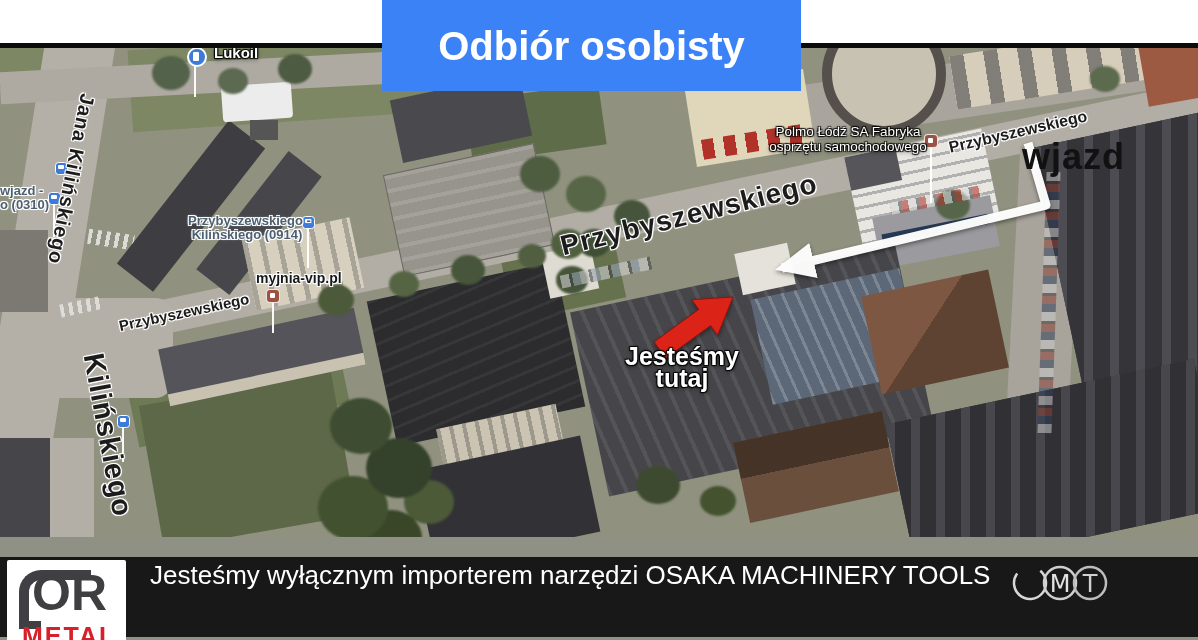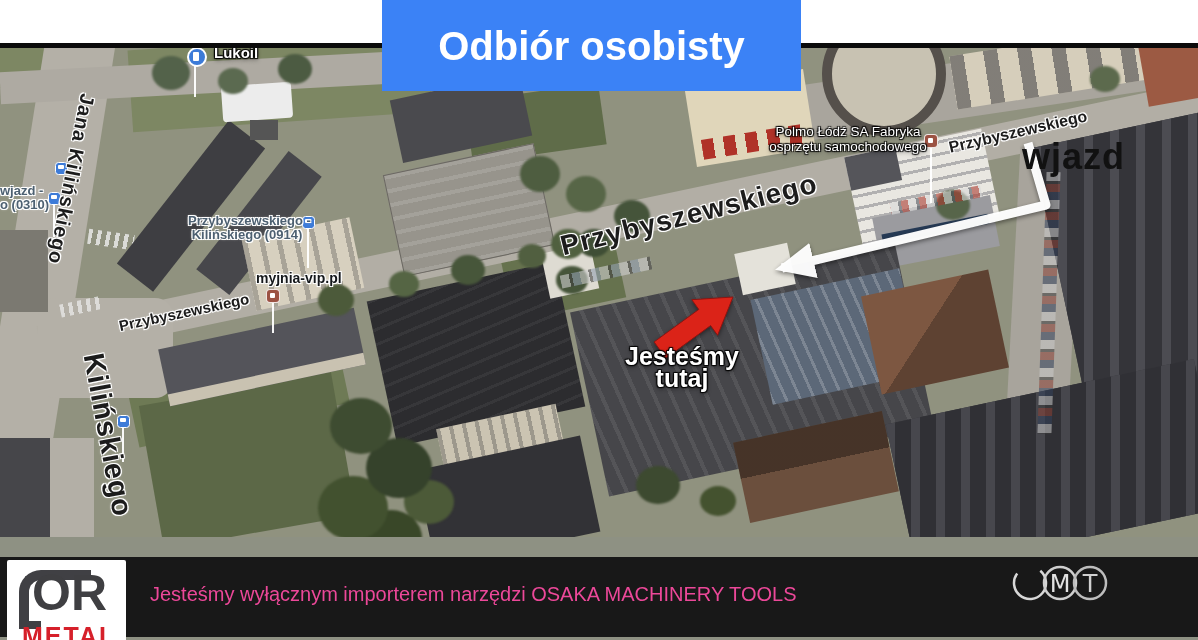--- a/index.html
+++ b/index.html
@@ -40,21 +40,21 @@
   
   .footer{position:absolute;left:0;top:537px;width:1198px;height:80px;background:#181818;z-index:30;margin-top:20px;}
   .logo-box{position:absolute;left:7px;top:3px;width:119px;height:100px;background:#fff;border-radius:2px;}
   .logo-box div,.logo-box span{position:absolute;}
   .f-top{left:12px;top:10px;width:62px;height:30px;border-top:10px solid #404044;border-left:10px solid #404044;
          border-top-left-radius:22px;}
   .f-stem{left:12px;top:40px;width:10px;height:28px;background:#404044;}
   .f-arm{left:12px;top:61px;width:22px;height:8px;background:#404044;}
   .logo-or{left:25px;top:4px;font-size:50px;font-weight:700;color:#3f3f42;letter-spacing:0;}
   .logo-metal{left:15px;top:62px;font-size:25px;font-weight:700;color:#d6202a;letter-spacing:2px;}
-  .f-line1{position:absolute;left:150px;top:26px;font-size:20px;color:#ec4899;white-space:nowrap;}
+  .f-line1{position:absolute;left:150px;top:3px;font-size:26px;color:#ffffff;white-space:nowrap;}
   .f-line2{position:absolute;left:130px;right:0;top:57px;text-align:center;font-size:28px;font-weight:700;white-space:nowrap;}
   .f-line2 .lab{color:#eca23f;}
   .f-line2 .url{color:#e2471a;}
   .omt{position:absolute;left:1008px;top:3px;}
 </style>
 </head>
 <body>
 
 <div class="scene">
 

